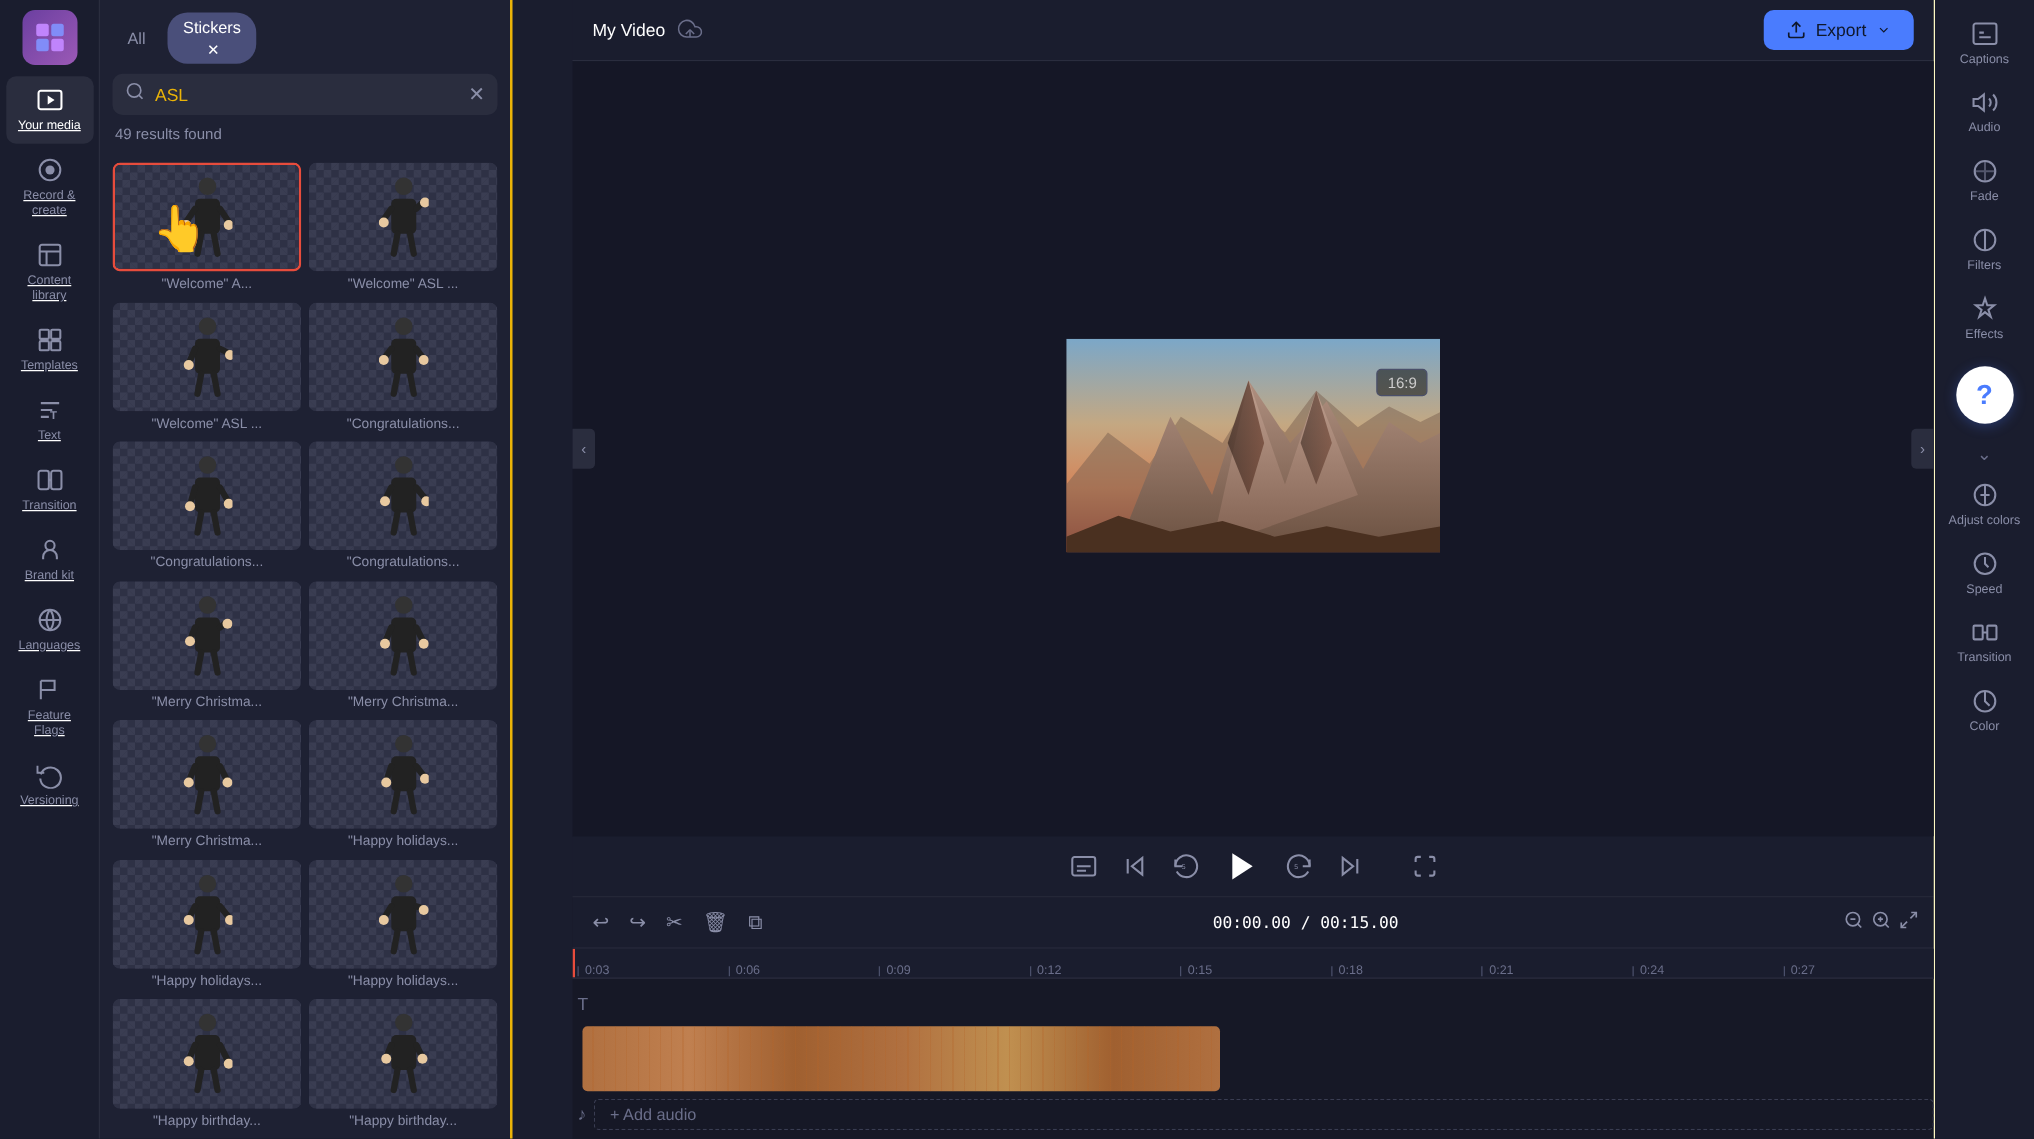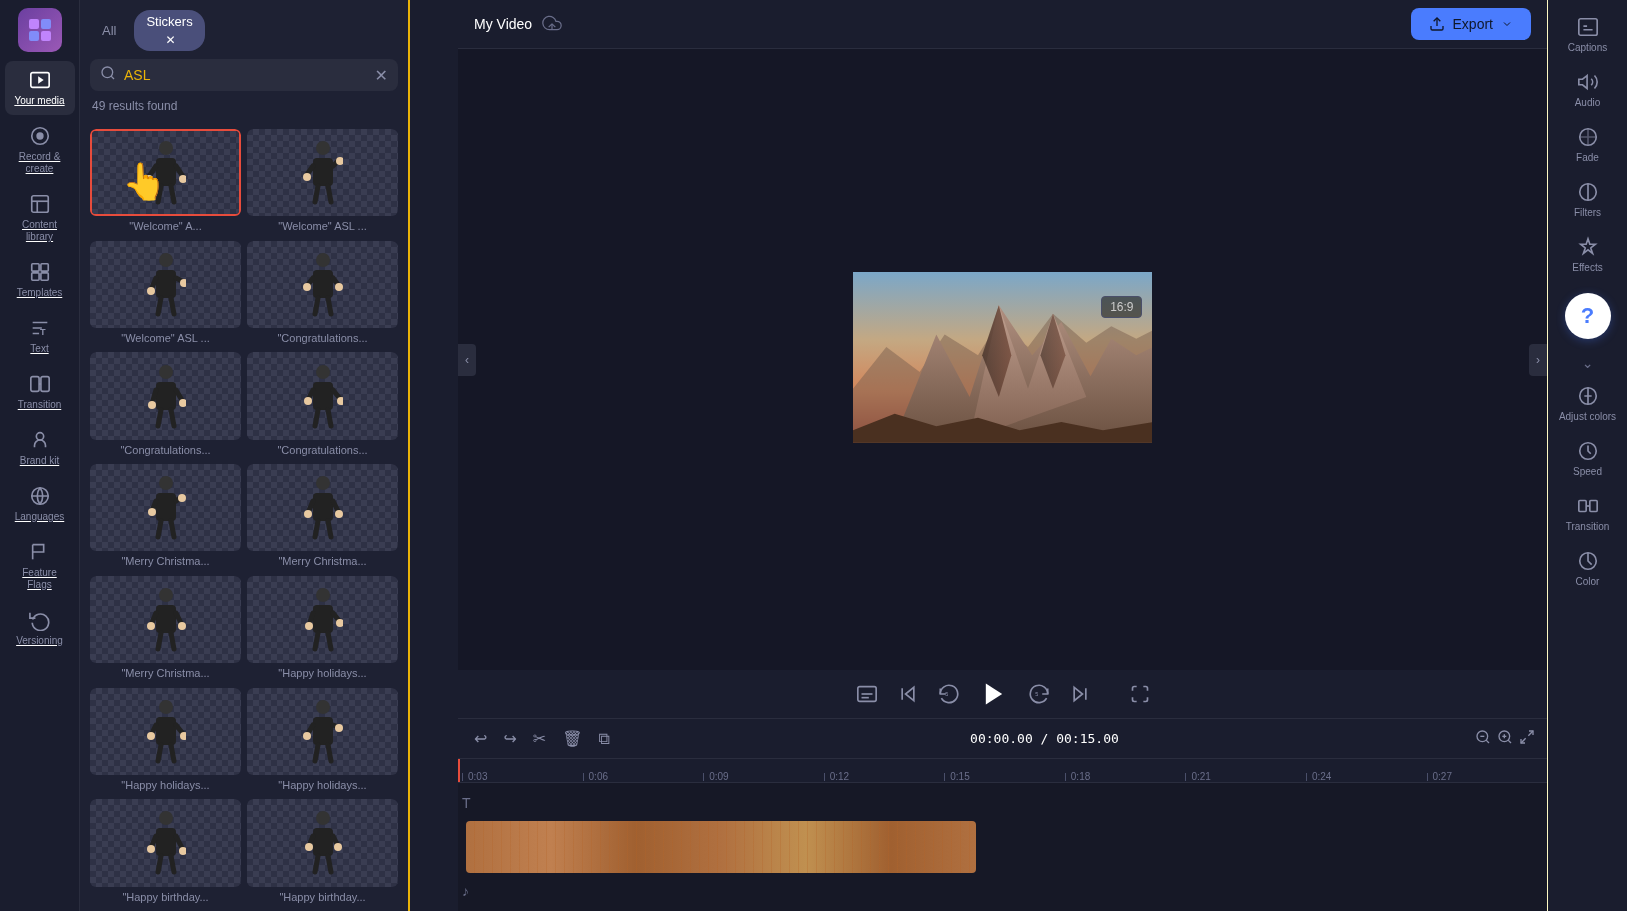--- a/index.html
+++ b/index.html
@@ -1081,20 +1081,23 @@
       </div>
 
       <div class="track-row">
         <div class="video-track">
           <div class="video-track-waves"></div>
         </div>
       </div>
 
       <div class="track-row">
         <span style="color:#6a6e8a;font-size:14px;margin-right:6px;">♪</span>
+        <button class="add-audio-btn">
+          <span>+ Add audio</span>
+        </button>
       </div>
     </div>
   </div>
 </div>
 
 <div class="right-sidebar">
   <div class="right-item">
     <svg viewBox="0 0 24 24" fill="none" stroke="currentColor" stroke-width="1.8">
       <rect x="2" y="3" width="20" height="18" rx="2"></rect>
       <path d="M7 15h10M7 11h4"></path>

